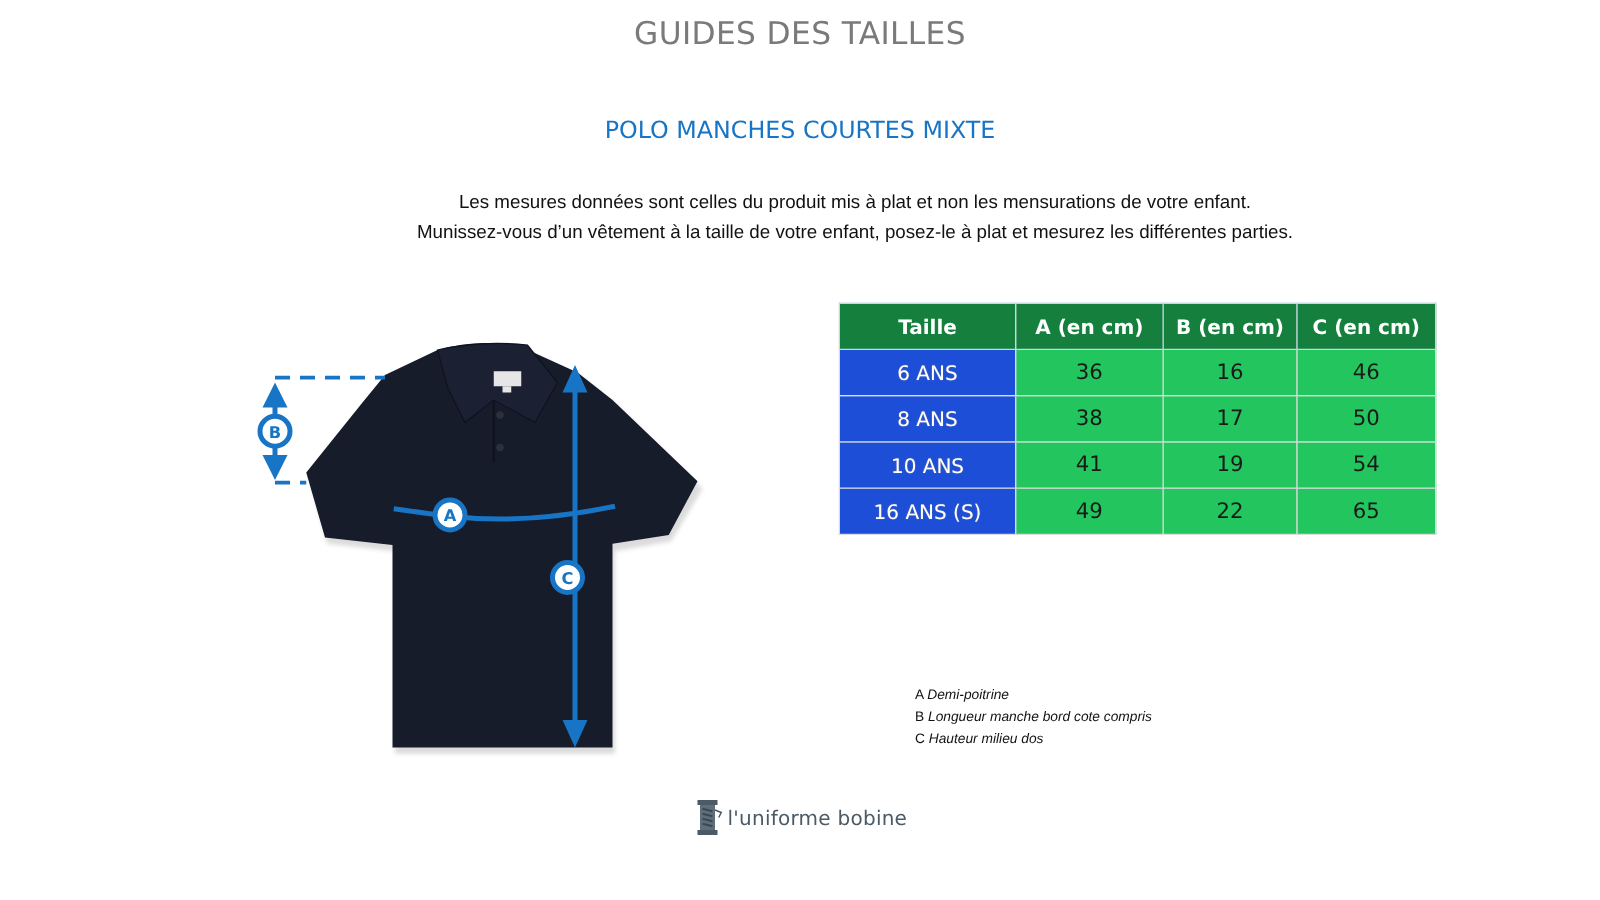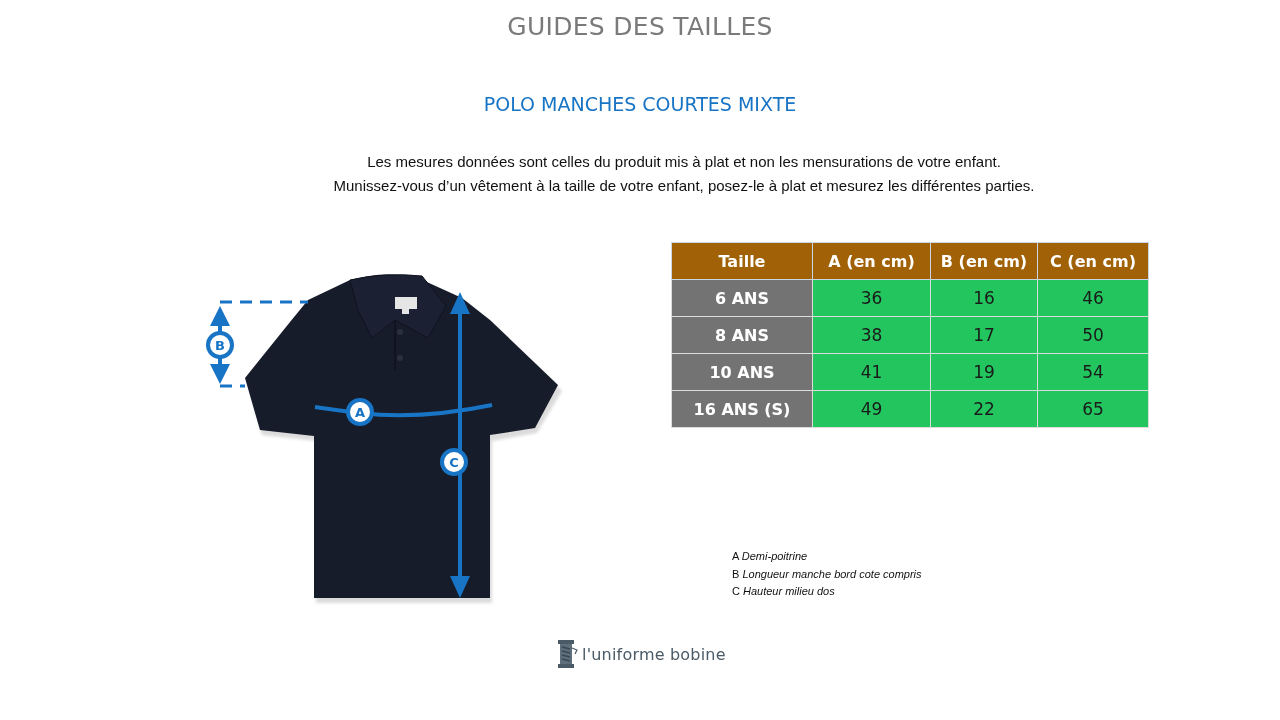--- a/index.html
+++ b/index.html
@@ -22,24 +22,24 @@
   .illustration { position: absolute; left: 190px; top: 260px; width: 390px; height: 350px; }
   table.sizes {
     position: absolute; left: 671px; top: 242px; border-collapse: collapse;
     font-family: "DejaVu Sans", sans-serif;
   }
   table.sizes th, table.sizes td {
     height: 36px; text-align: center; font-size: 16px; padding: 0;
     border: 1.5px solid #dcdcdc;
   }
   table.sizes th {
-    background: #a16207; color: #fff; font-weight: bold; border-color: #c8d6e6;
+    background: #15803d; color: #fff; font-weight: bold; border-color: #c8d6e6;
   }
   table.sizes td.size {
-    background: #737373; color: #fff; font-weight: bold;
+    background: #1d4ed8; color: #fff; font-weight: normal;
     text-shadow: 0 0 1px #8a8a8a;
   }
   table.sizes td.val { background: #22c55e; color: #1a1a1a; font-size: 17px; }
   .col0 { width: 140px; } .col1 { width: 117px; } .col2 { width: 106px; } .col3 { width: 110px; }
   .legend {
     position: absolute; left: 732px; top: 548px; font-family: "Liberation Sans", sans-serif;
     font-size: 11px; line-height: 17.5px; color: #111;
   }
   .legend em { font-style: italic; }
   .logo {

